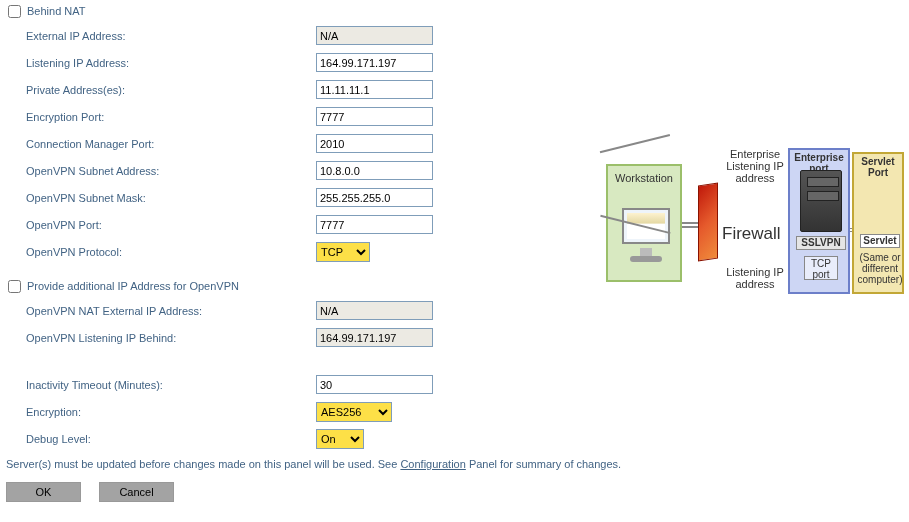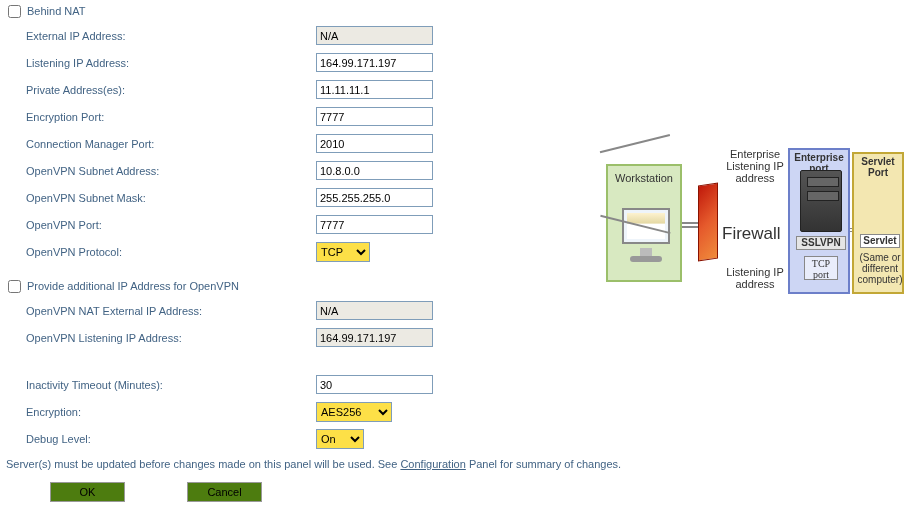--- a/index.html
+++ b/index.html
@@ -68,23 +68,22 @@
     display: flex;
     gap: 18px;
     padding: 2px 0 4px 6px;
   }
   .btn {
     width: 75px;
     height: 20px;
     font-family: Verdana, Arial, sans-serif;
     font-size: 11px;
     border: 1px solid #999;
-    background: #4d7c0f;
+    background: #a3a3a3;
     cursor: pointer;
-    margin-left: 44px;
   }
   .diagram {
     position: absolute;
     left: 604px;
     top: 142px;
     width: 302px;
     height: 160px;
     font-family: Arial, sans-serif;
   }
   .d-box {
@@ -149,21 +148,21 @@
     content:""; position:absolute; left:6px; top:20px; width:30px; height:8px;
     background:#666; border:1px solid #222;
   }
   .sslvpn {
     position:absolute; left:6px; top:86px; width:50px; height:14px;
     font-size:10px; font-weight:bold; background:#e5e5e5; border:1px solid #8a8a8a;
   }
   .tcp-box {
     position:absolute; left:14px; top:106px; width:34px; height:24px;
     font-size:10px; text-align:center; line-height:11px; padding-top:1px;
-    border:1px solid #888; background:#e9edfb;font-family:Liberation Serif, serif;
+    border:1px solid #888; background:#e9edfb;
   }
   .d-servlet {
     left:248px; top:10px; width:52px; height:142px;
     background:#f3e7b1; border-color:#c2a736;
   }
   .d-servlet .title { font-size:10px; font-weight:bold; line-height:11px; padding-top:2px; }
   .servlet-box {
     position:absolute; left:6px; top:80px; width:40px; height:14px;
     font-size:10px; font-weight:bold; background:#fff; border:1px solid #8a8a8a;
   }
@@ -247,21 +246,21 @@
     <input type="checkbox" style="">
     <span>Provide additional IP Address for OpenVPN</span>
   </div>
 
   <div class="row">
     <div class="label">OpenVPN NAT External IP Address:</div>
     <input type="text" readonly="" value="N/A" style="">
   </div>
 
   <div class="row">
-    <div class="label">OpenVPN Listening IP Address:</div>
+    <div class="label">OpenVPN Listening IP Behind:</div>
     <input type="text" readonly="" value="164.99.171.197" style="">
   </div>
 
   <div class="gap20"></div>
 
   <div class="row">
     <div class="label">Inactivity Timeout (Minutes):</div>
     <input type="text" value="30" style="">
   </div>
 

